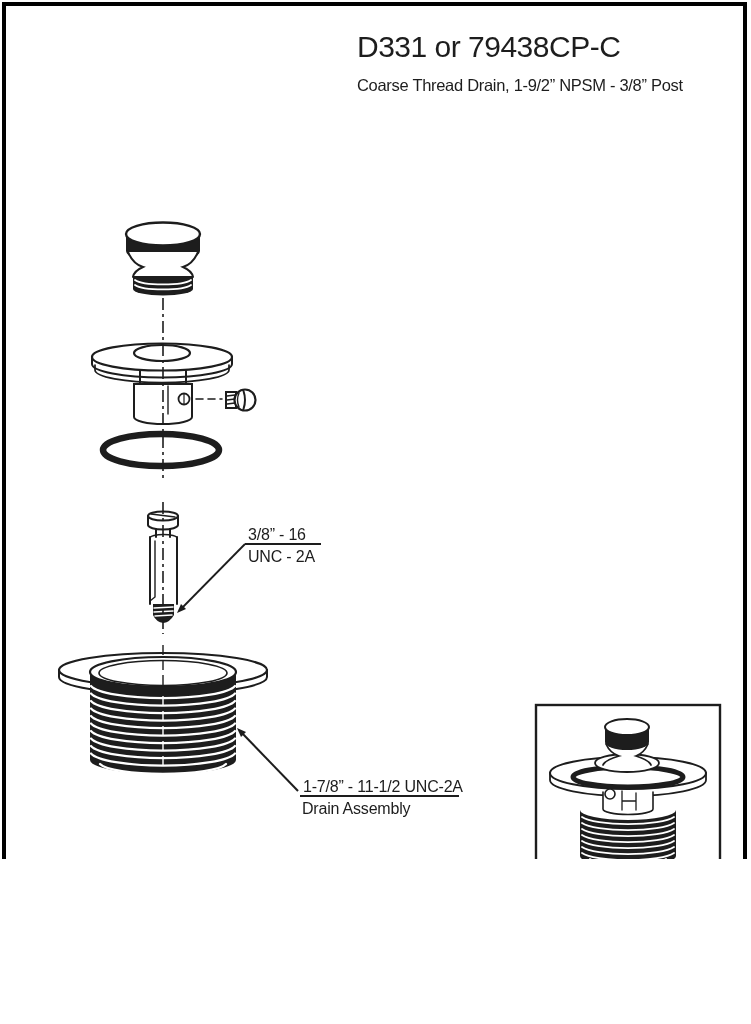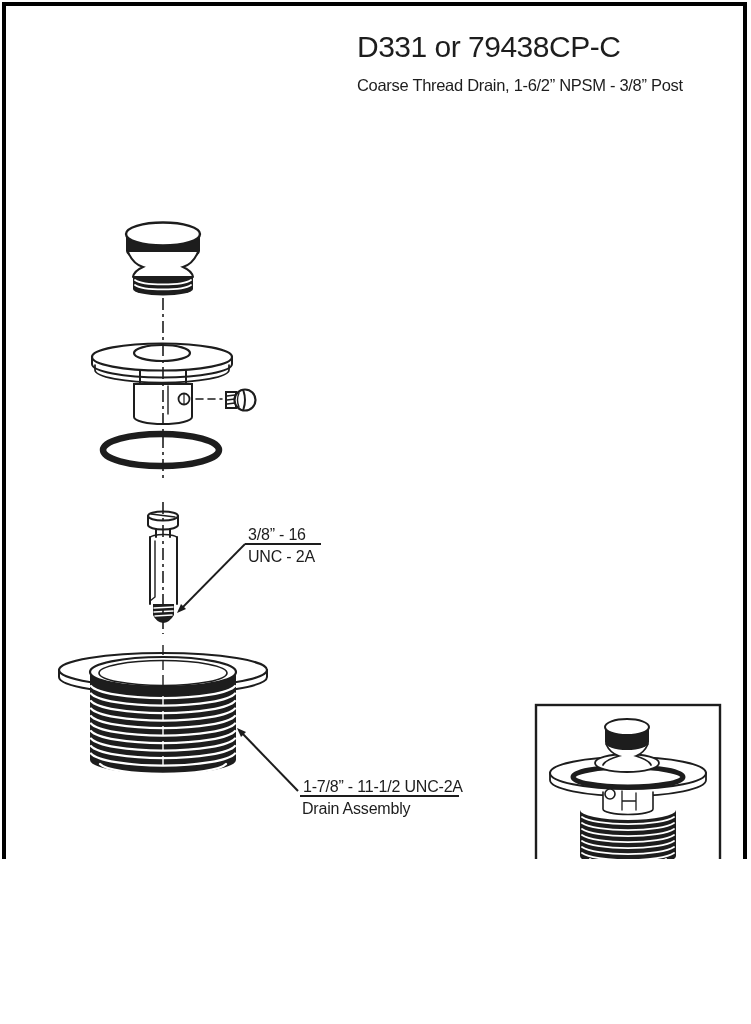--- a/index.html
+++ b/index.html
@@ -21,21 +21,21 @@
 </style>
 </head>
 <body>
 
 <div id="page">
 
   <div id="border-box"></div>
 
   <div id="title-block">
     <div class="title-line1">D331 or 79438CP-C</div>
-    <div class="title-sub">Coarse Thread Drain, 1-6/2” NPSM - 3/8” Post</div>
+    <div class="title-sub">Coarse Thread Drain, 1-9/2” NPSM - 3/8” Post</div>
   </div>
 
   <svg id="diagram-svg" width="751" height="951" viewBox="0 0 751 951">
 
     <g stroke="#1d1d1d" fill="none" stroke-linecap="round">
       <path d="M126,235 L126,251 A37,11.5 0 0 0 200,251 L200,235 Z" fill="#1d1d1d" stroke="none"></path>
       <ellipse cx="163" cy="234" rx="37" ry="11.5" fill="#ffffff" stroke-width="2.4"></ellipse>
       <path d="M128,252 Q133,264 143,267 Q134,271 133,277 L193,277 Q192,271 183,267 Q193,264 198,252 Z" fill="#ffffff" stroke="none"></path>
       <path d="M128,252 Q133,264 143,267 Q134,271 133,277" stroke-width="2"></path>
       <path d="M198,252 Q193,264 183,267 Q192,271 193,277" stroke-width="2"></path>

